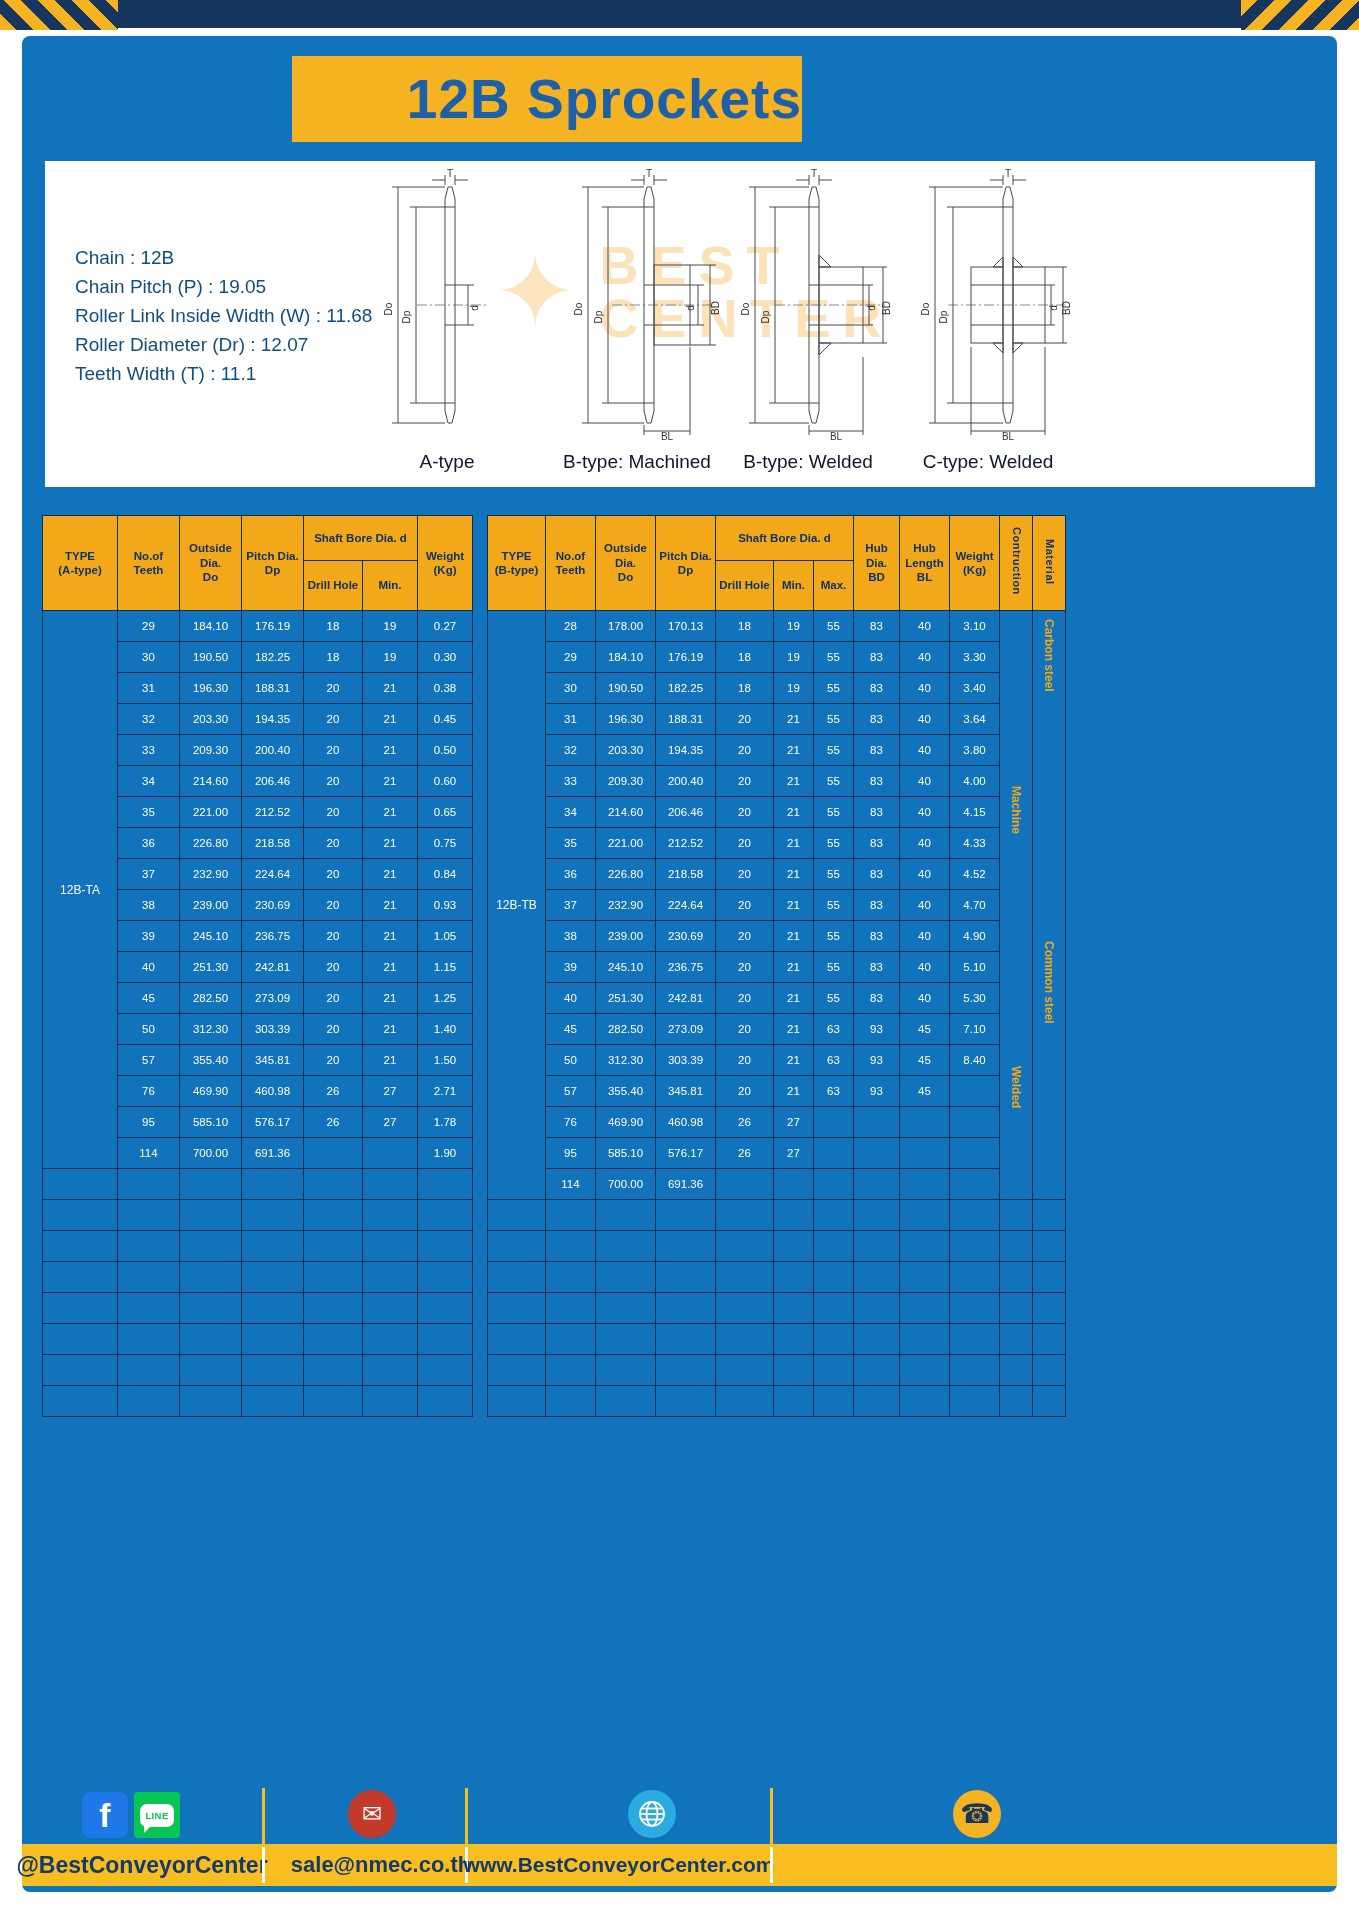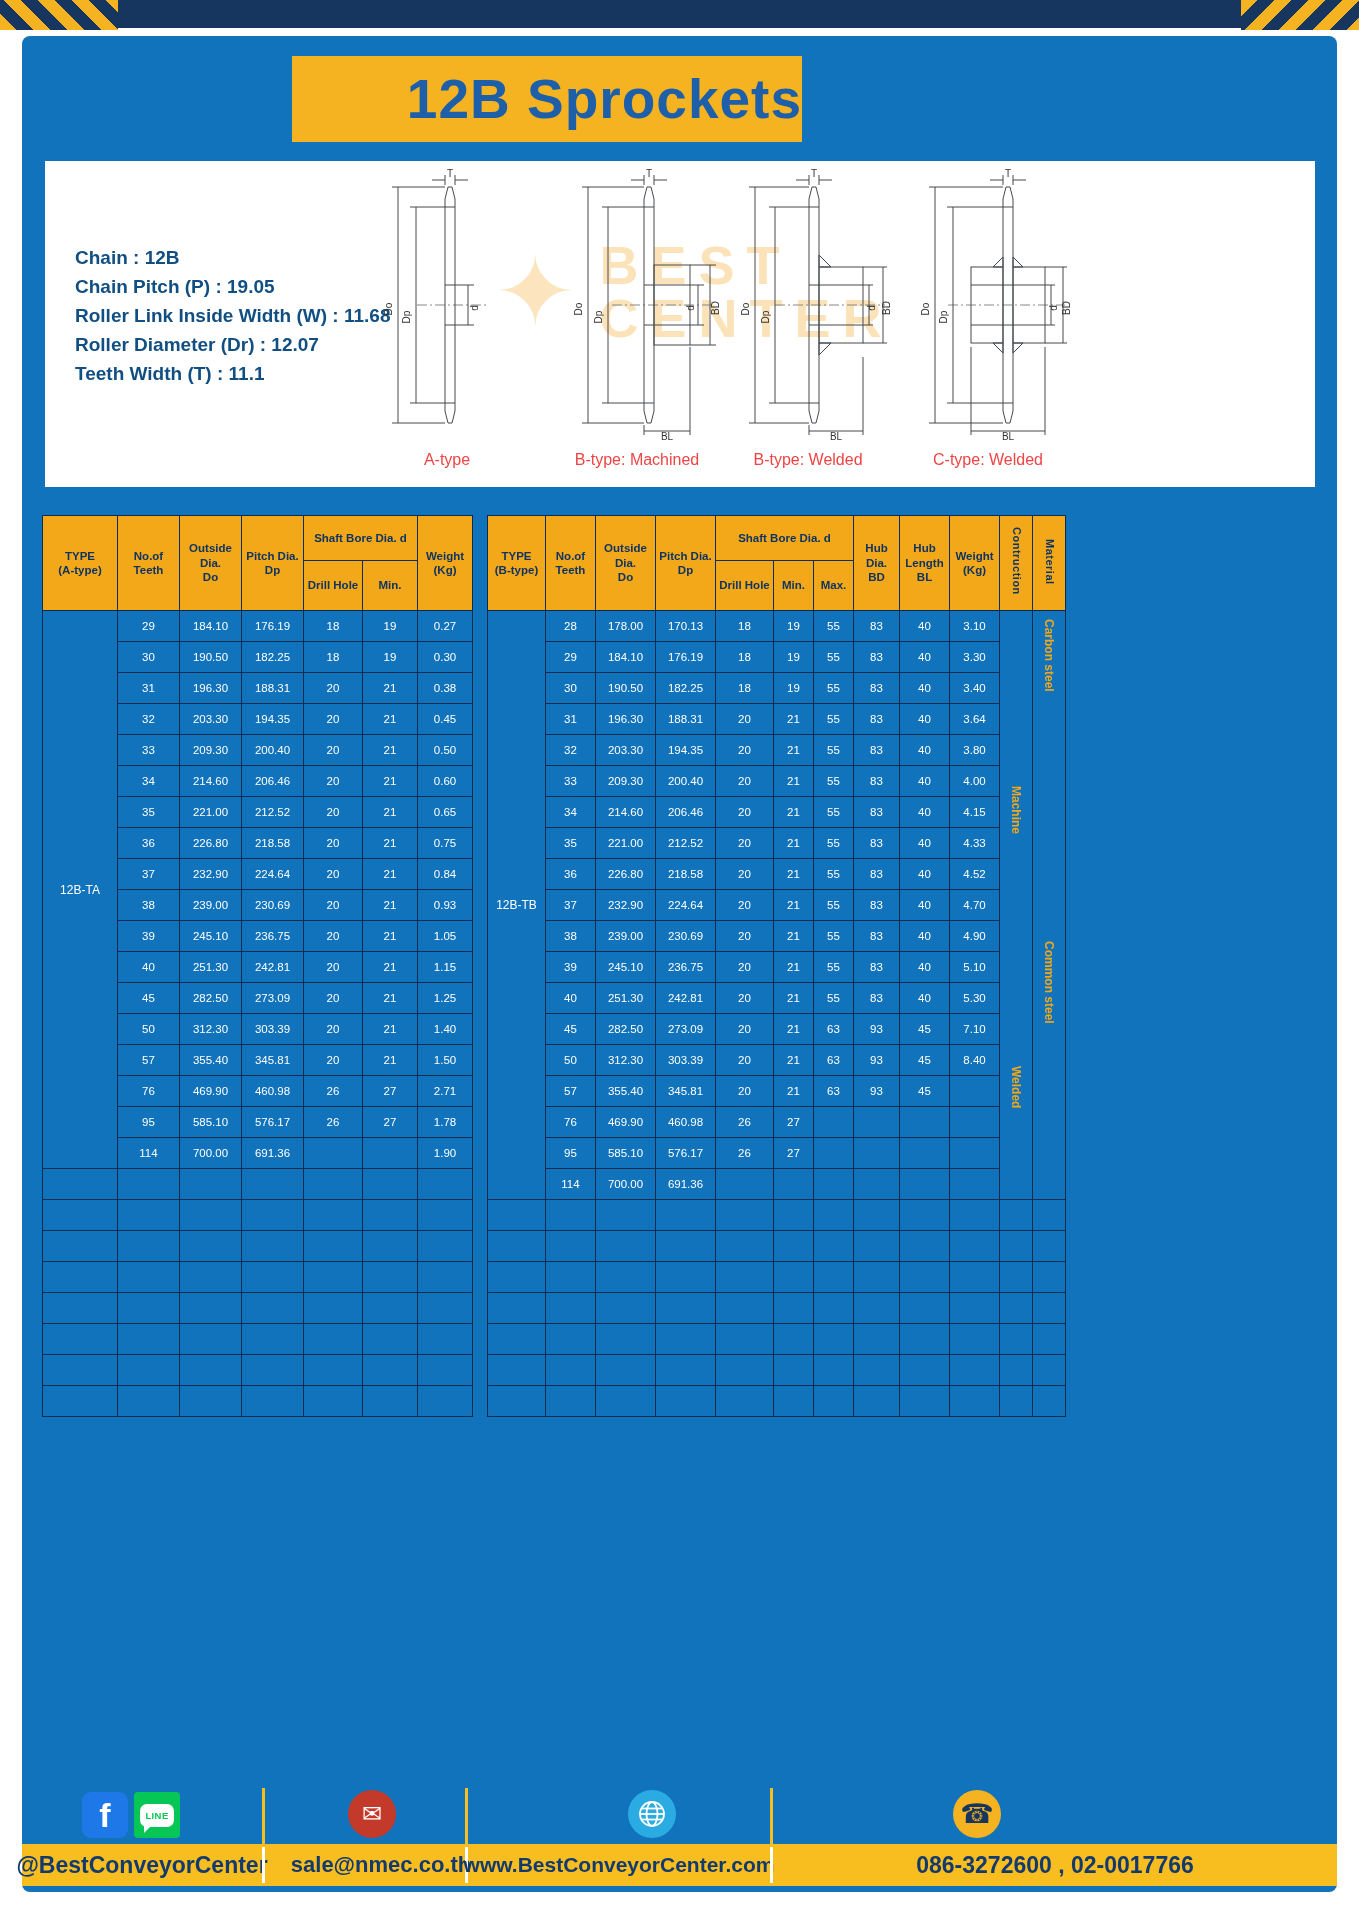--- a/index.html
+++ b/index.html
@@ -15,22 +15,22 @@
 
   
   .blue-panel{position:absolute;left:22px;top:36px;width:1315px;height:1856px;background:var(--panel-blue,#1173bb);border-radius:8px}
 
   .title-banner{position:absolute;left:270px;top:20px;width:510px;height:86px;background:var(--banner-yellow,#f5b321);display:flex;align-items:center;justify-content:flex-end}
   .title-banner h1{font-size:55px;font-weight:bold;color:var(--title-blue,#1d5fa9);letter-spacing:1px}
 
   
   .diagram-panel{position:absolute;left:23px;top:125px;width:1270px;height:326px;background:#fff}
   .specs{position:absolute;left:30px;top:86px;z-index:2}
-  .specs div{font-size:19px;font-weight:bold;color:var(--spec-blue,#114f83);margin-bottom:7px;white-space:nowrap}
-  .caption{position:absolute;top:290px;transform:translateX(-50%);font-size:16px;color:#ef4444;z-index:2;white-space:nowrap}
+  .specs div{font-size:19px;font-weight:normal;color:var(--spec-blue,#114f83);margin-bottom:7px;white-space:nowrap}
+  .caption{position:absolute;top:290px;transform:translateX(-50%);font-size:19px;color:#0f172a;z-index:2;white-space:nowrap}
 
   .watermark{position:absolute;left:450px;top:78px;display:flex;align-items:center;gap:24px;z-index:1;pointer-events:none}
   .wm-star{font-size:96px;color:rgba(244,168,40,.30);line-height:1}
   .wm-lines div{font-size:54px;font-weight:bold;letter-spacing:12px;line-height:.98;color:rgba(244,168,40,.33)}
 
   .draw{position:absolute;top:8px;width:170px;height:272px;z-index:2}
   .draw line,.draw polygon,.draw rect{stroke:#44484c;stroke-width:1;fill:none}
   .draw .cl{stroke:#888;stroke-dasharray:10 3 2 3}
   .draw .dimlabel{font-size:10px;fill:#333;font-family:"Liberation Sans",sans-serif}
 
@@ -895,19 +895,16 @@
         </div>
       <div class="fbar-sep" style="left:240px"></div>
       <div class="fsec s2">
           <span>sale@nmec.co.th</span>
         </div>
       <div class="fbar-sep" style="left:443px"></div>
       <div class="fsec s3">
           <span>www.BestConveyorCenter.com</span>
         </div>
       <div class="fbar-sep" style="left:748px"></div>
-      <div class="fsec s4">
-          <span>086-3272600 , 02-0017766</span>
-        </div>
     </div>
 
   </div>
 </div>
 
 </body></html>

